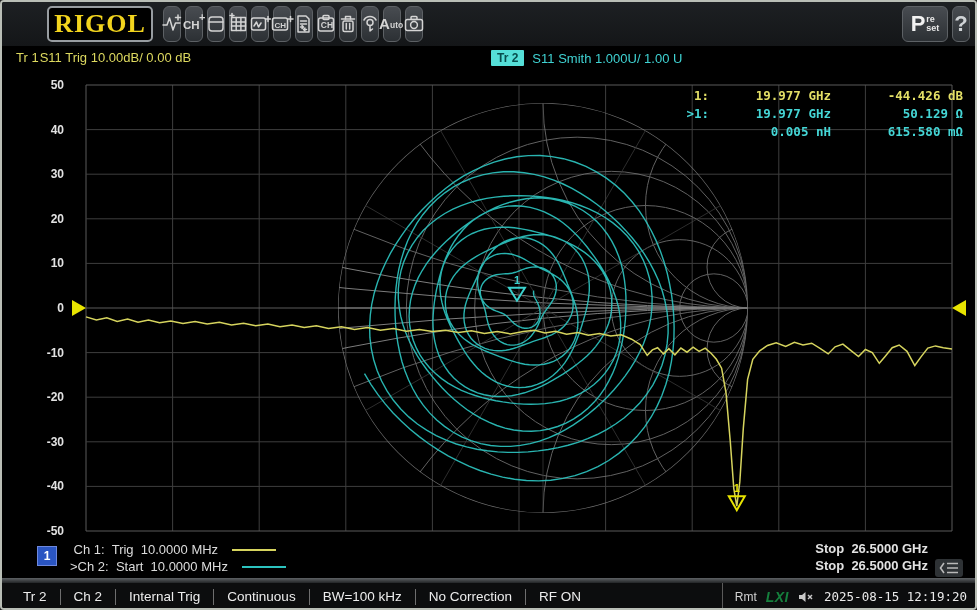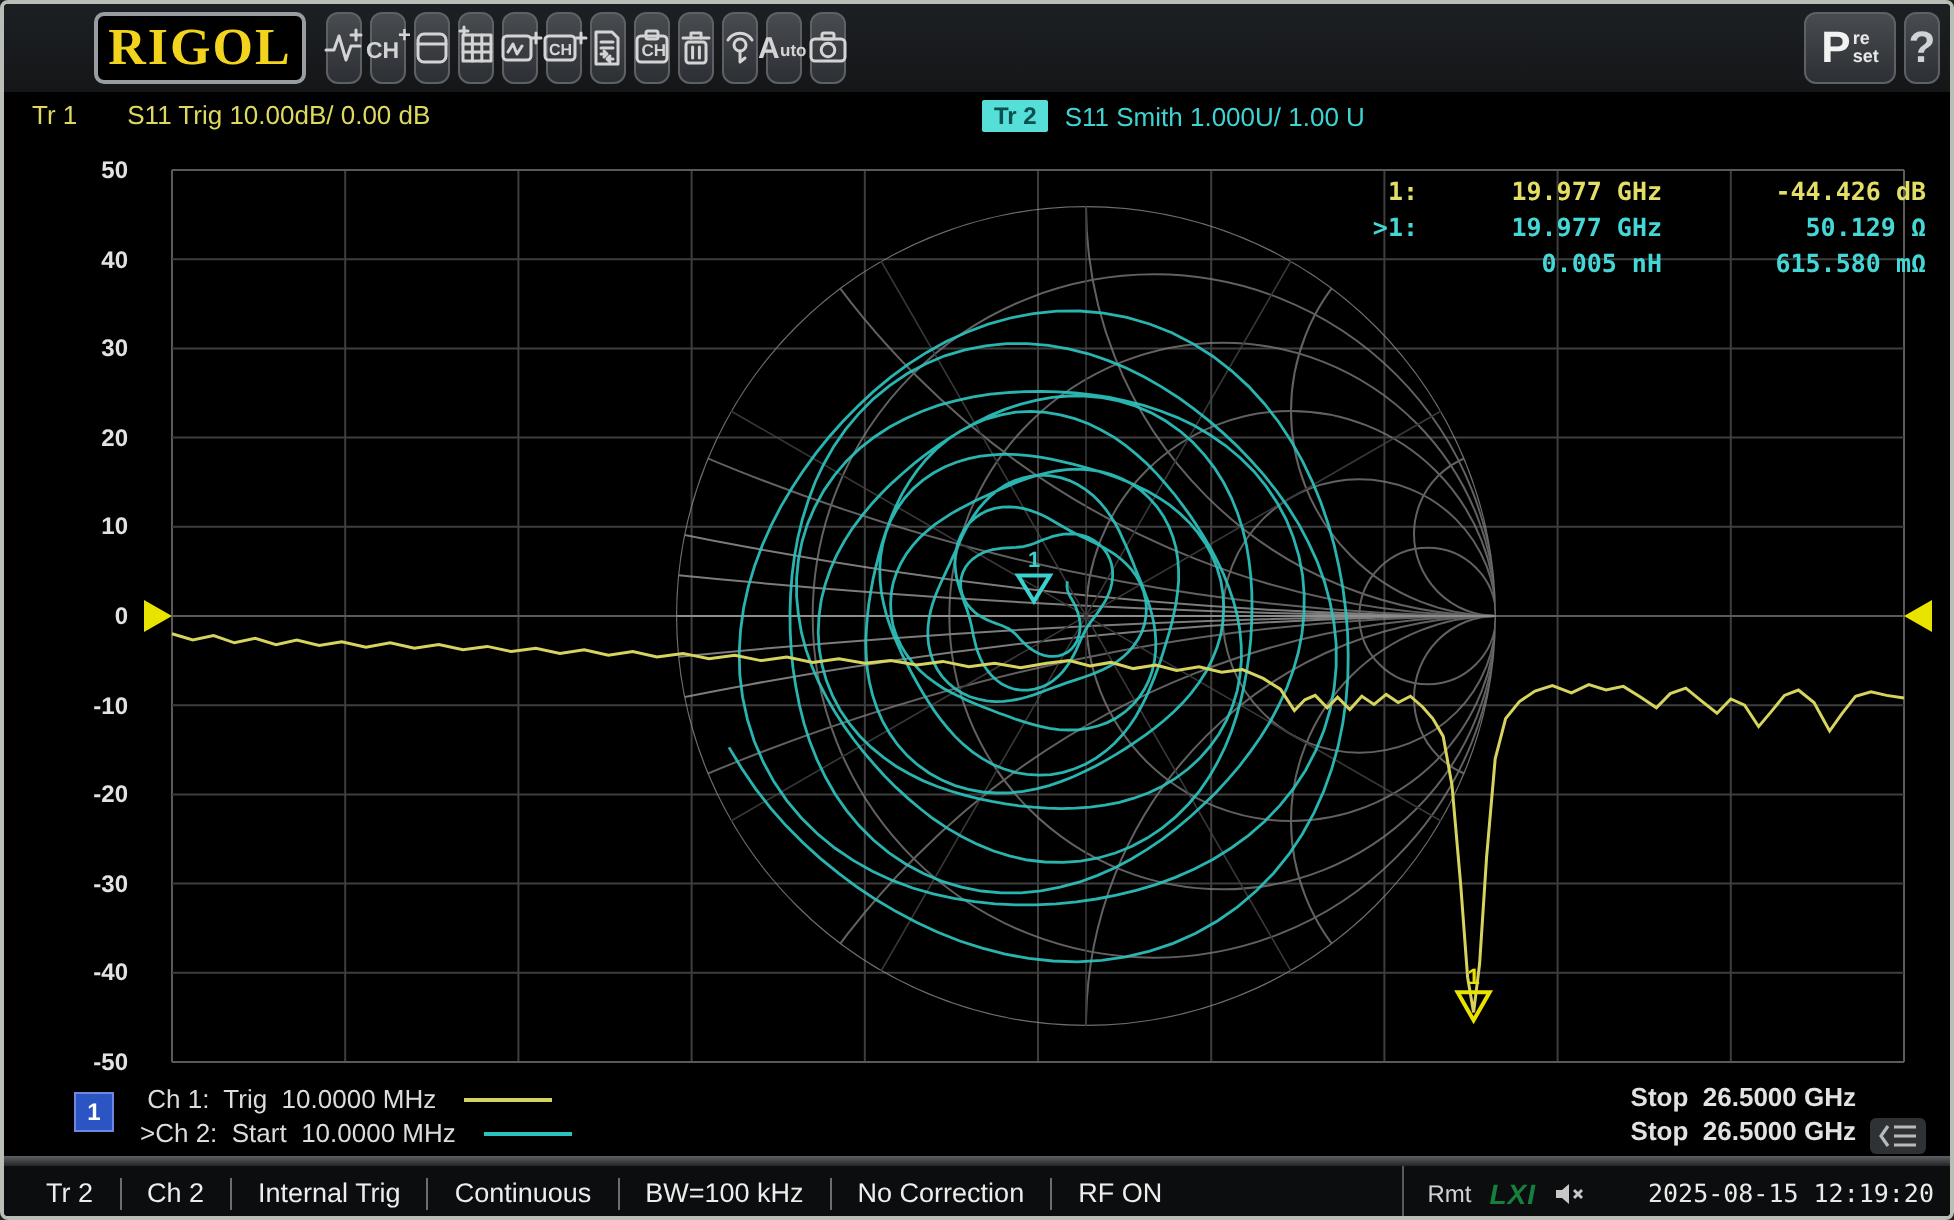--- a/index.html
+++ b/index.html
@@ -20,21 +20,21 @@
   .tb-spacer{flex:1;}
   .preset-btn{width:46px;display:flex;gap:1px;}
   .preset-main{font-size:22px;font-weight:700;color:#f2f2f2;line-height:20px;}
   .preset-stack{display:flex;flex-direction:column;font-size:9px;line-height:9px;color:#e8e8e8;font-weight:700;}
   .help-btn{font-size:22px;font-weight:700;color:#cfd3d6;}
   
   .trace-bar{position:absolute;left:0;top:48px;width:100%;height:20px;font-size:13px;}
   .tr1{position:absolute;left:14px;color:#ddd95f;white-space:pre;}
   .tr2{position:absolute;left:489px;color:#3fd2d2;white-space:pre;display:flex;align-items:center;gap:8px;}
   .tr2-badge{background:#55dfd8;color:#074e4e;font-weight:700;padding:0 6px;font-size:12px;line-height:16px;border-radius:1px;}
-  .tr-id{margin-right:25px;}
+  .tr-id{margin-right:1px;}
   
   svg.plot{position:absolute;left:0;top:0;}
   .ylab{position:absolute;width:40px;text-align:right;font-size:12px;font-weight:700;color:#e2e2e2;line-height:12px;}
   
   .mkr{position:absolute;top:86px;right:12px;display:grid;grid-template-columns:34px 122px 132px;
     row-gap:3px;font-family:"DejaVu Sans Mono",monospace;font-size:12.5px;font-weight:700;text-align:right;}
   .mkr span{white-space:pre;}
   .mkr .yellow{color:#e3df66;}
   .mkr .cyan{color:#45d6d6;}
   
@@ -52,21 +52,21 @@
     background:linear-gradient(#5d6164,#232527);}
   .status-bar{position:absolute;left:0;top:581px;width:100%;height:27px;background:#0c0d0e;
     display:flex;align-items:center;color:#ededed;font-size:13.5px;}
   .status-items{display:flex;align-items:center;padding-left:8px;}
   .status-item{padding:0 13px;height:16px;line-height:16px;white-space:pre;}
   .status-item + .status-item{border-left:1px solid #6e6e6e;}
   .status-right{position:absolute;right:0;top:0;height:100%;display:flex;align-items:center;gap:9px;
     border-left:1px solid #5a5a5a;padding:0 8px 0 12px;}
   .rmt{font-size:12px;color:#d2d2d2;}
   .lxi{font-style:italic;font-weight:700;font-size:14px;color:#15803d;letter-spacing:0.5px;}
-  .datetime{font-size:12.5px;color:#eaeaea;font-family:"DejaVu Sans Mono",monospace;margin-left:21px;}
+  .datetime{font-size:12.5px;color:#eaeaea;font-family:"DejaVu Sans Mono",monospace;margin-left:0;}
 </style>
 </head>
 <body>
 
 <div class="frame">
 
   <div class="toolbar">
     <div class="logo-box">
       <span class="logo-text">RIGOL</span>
     </div>

